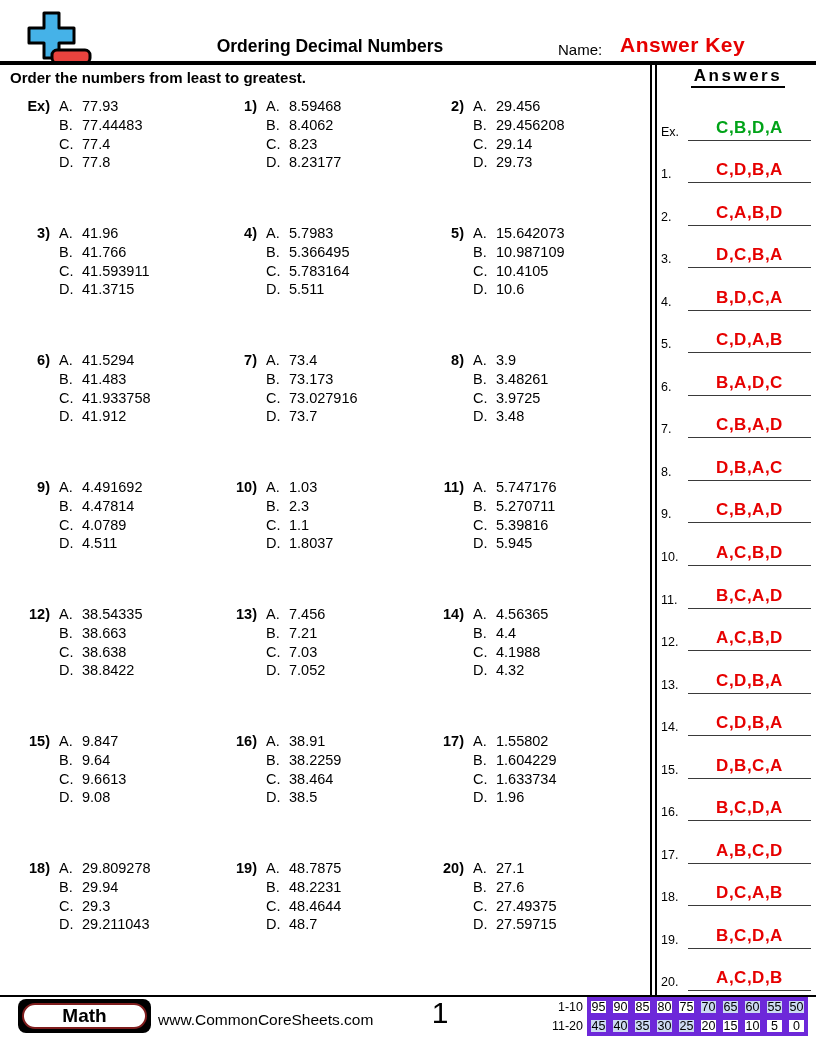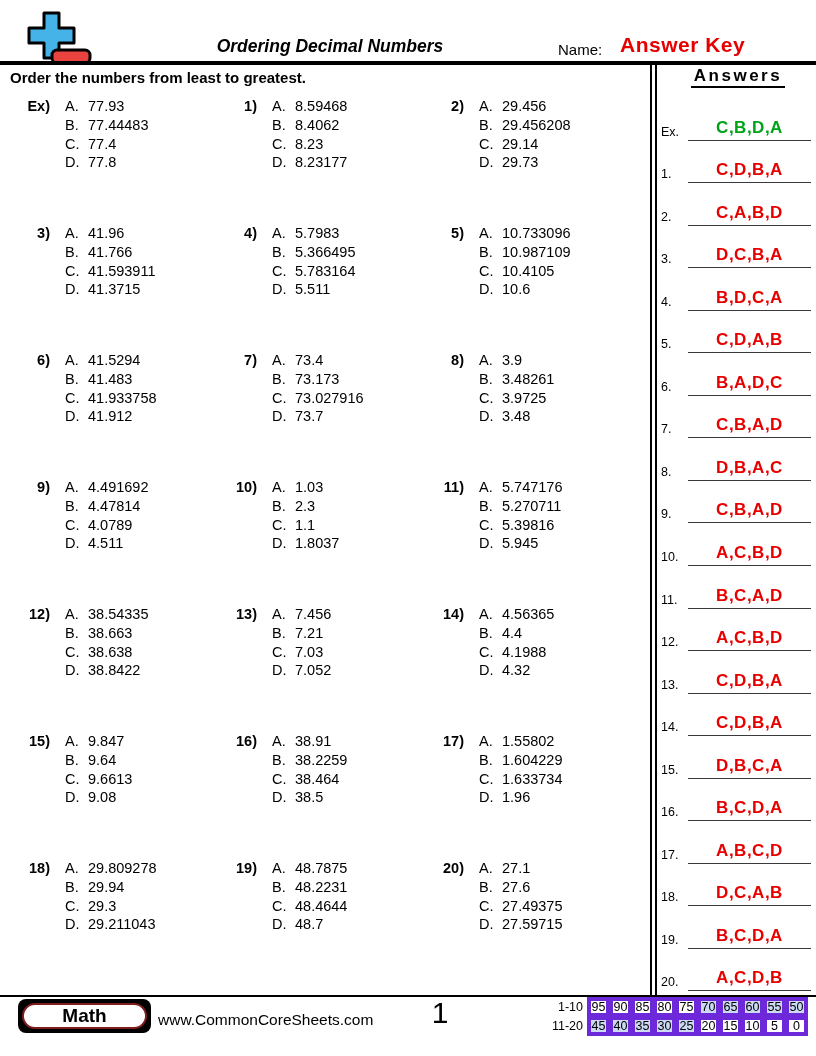--- a/index.html
+++ b/index.html
@@ -3,30 +3,30 @@
 <meta charset="utf-8">
 <style>
   html,body { margin:0; padding:0; background:#fff; }
   .page {
     position:relative; width:816px; height:1056px; background:#fff;
     font-family:"Liberation Sans", sans-serif; color:#000; overflow:hidden;
   }
   
   .icon-wrap { position:absolute; left:22px; top:10px; }
   .hdr-title { position:absolute; left:150px; top:36px; width:360px; text-align:center;
-               font-size:17.5px; font-weight:bold;font-style:italic; }
+               font-size:17.5px; font-weight:bold; }
   .name-label { position:absolute; left:558px; top:41px; font-size:15px; }
   .answer-key { position:absolute; left:620px; top:33px; font-size:21px; font-weight:bold;
                 color:var(--red); letter-spacing:.5px; }
   .hdr-line { position:absolute; left:0; top:61px; width:816px; height:4px; background:#000; }
   .instruction { position:absolute; left:10px; top:69px; font-size:15px; font-weight:bold; }
   
   .problems { position:absolute; left:10px; top:97px; width:640px;
               display:grid; grid-template-columns:207px 207px 206px; grid-auto-rows:127px; }
-  .problem-cell { display:flex;gap:6px; }
+  .problem-cell { display:flex; }
   .p-num { flex:none; width:40px; text-align:right; font-weight:bold;
            font-size:14.5px; line-height:18.8px; }
   .p-opts { margin-left:9px; font-size:14.5px; line-height:18.8px; white-space:nowrap; }
   .opt-letter { display:inline-block; width:23px; }
   
   .vline { position:absolute; left:650px; top:61px; height:934px; width:7px;
            box-sizing:border-box; border-left:2px solid #000; border-right:2px solid #000; }
   .answers-title { position:absolute; left:660px; top:66px; width:156px; text-align:center; }
   .answers-title span { font-size:17px; font-weight:bold; letter-spacing:2.5px;
                         border-bottom:2px solid #000; padding:8px 3px 1px; }
@@ -115,21 +115,21 @@
         <div class="p-opts">
           <div class="opt-line"><span class="opt-letter">A.</span><span class="opt-value">5.7983</span></div>
           <div class="opt-line"><span class="opt-letter">B.</span><span class="opt-value">5.366495</span></div>
           <div class="opt-line"><span class="opt-letter">C.</span><span class="opt-value">5.783164</span></div>
           <div class="opt-line"><span class="opt-letter">D.</span><span class="opt-value">5.511</span></div>
         </div>
       </div>
       <div class="problem-cell">
         <div class="p-num">5)</div>
         <div class="p-opts">
-          <div class="opt-line"><span class="opt-letter">A.</span><span class="opt-value">10.733096</span></div>
+          <div class="opt-line"><span class="opt-letter">A.</span><span class="opt-value">15.642073</span></div>
           <div class="opt-line"><span class="opt-letter">B.</span><span class="opt-value">10.987109</span></div>
           <div class="opt-line"><span class="opt-letter">C.</span><span class="opt-value">10.4105</span></div>
           <div class="opt-line"><span class="opt-letter">D.</span><span class="opt-value">10.6</span></div>
         </div>
       </div>
       <div class="problem-cell">
         <div class="p-num">6)</div>
         <div class="p-opts">
           <div class="opt-line"><span class="opt-letter">A.</span><span class="opt-value">41.5294</span></div>
           <div class="opt-line"><span class="opt-letter">B.</span><span class="opt-value">41.483</span></div>

